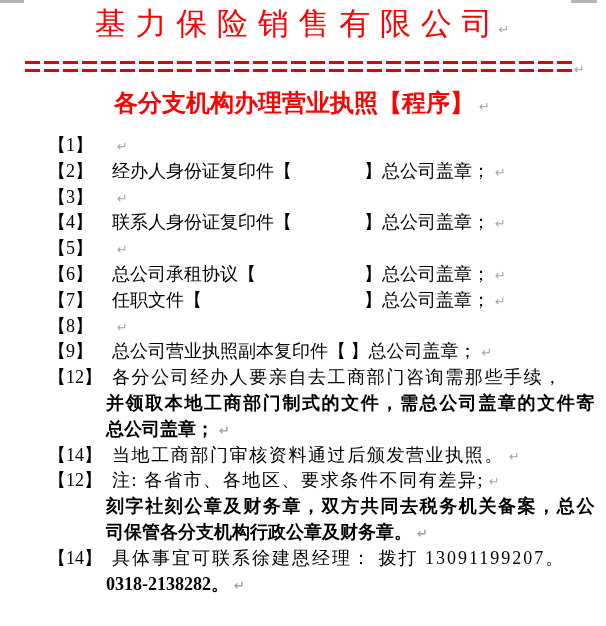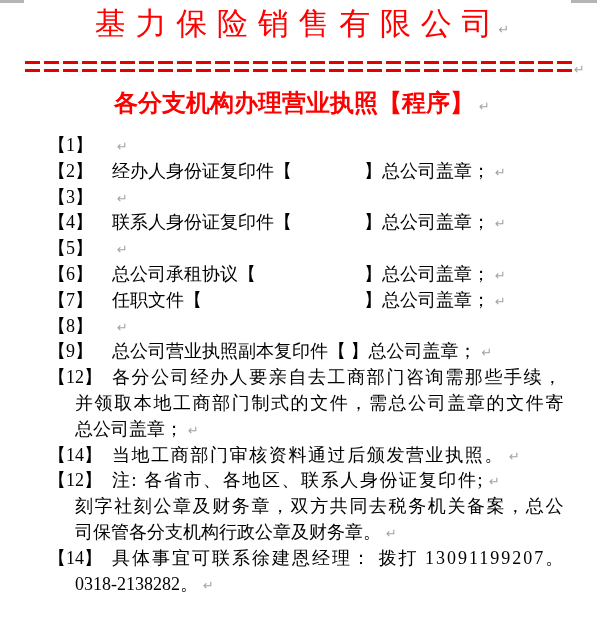--- a/index.html
+++ b/index.html
@@ -28,21 +28,21 @@
 
   .heading-row{margin-top:15px;text-align:center;line-height:32px;white-space:pre;}
   .doc-heading{font-size:24px;font-weight:bold;color:#ff0000;}
 
   .list{margin-top:10px;}
   .row{
     display:flex;align-items:baseline;height:25.8px;line-height:25.8px;
     font-size:18px;padding-left:48px;white-space:pre;
   }
   .row .num{flex:0 0 64px;width:64px;}
-  .row.cont{padding-left:75px;}
+  .row.cont{padding-left:106px;font-weight:bold;}
   .txt{white-space:pre;}
   .jst{letter-spacing:1.6px;}
   .jst2{letter-spacing:2px;}
   .pmark{
     color:#a3a3a3;font-size:13px;margin-left:5px;
     font-family:"DejaVu Sans","Liberation Sans",sans-serif;
   }
 </style>
 </head>
 <body>
@@ -80,21 +80,21 @@
     <div class="row"><span class="num">【8】</span><span class="pmark">↵</span></div>
 
     <div class="row"><span class="num">【9】</span><span class="txt">总公司营业执照副本复印件【 】总公司盖章；</span><span class="pmark">↵</span></div>
 
     <div class="row"><span class="num">【12】</span><span class="txt jst">各分公司经办人要亲自去工商部门咨询需那些手续，</span></div>
     <div class="row cont"><span class="txt jst">并领取本地工商部门制式的文件，需总公司盖章的文件寄</span></div>
     <div class="row cont"><span class="txt">总公司盖章；</span><span class="pmark">↵</span></div>
 
     <div class="row"><span class="num">【14】</span><span class="txt jst">当地工商部门审核资料通过后颁发营业执照。</span><span class="pmark">↵</span></div>
 
-    <div class="row"><span class="num">【12】</span><span class="txt jst">注: 各省市、各地区、联系人身份证复印件;</span><span class="pmark">↵</span></div>
+    <div class="row"><span class="num">【12】</span><span class="txt jst">注: 各省市、各地区、要求条件不同有差异;</span><span class="pmark">↵</span></div>
 
     <div class="row cont"><span class="txt jst">刻字社刻公章及财务章，双方共同去税务机关备案，总公</span></div>
     <div class="row cont"><span class="txt">司保管各分支机构行政公章及财务章。</span><span class="pmark">↵</span></div>
 
     <div class="row"><span class="num">【14】</span><span class="txt jst2">具体事宜可联系徐建恩经理： 拨打 13091199207。</span></div>
     <div class="row cont"><span class="txt">0318-2138282。</span><span class="pmark">↵</span></div>
 
   </div>
 </div>
 

